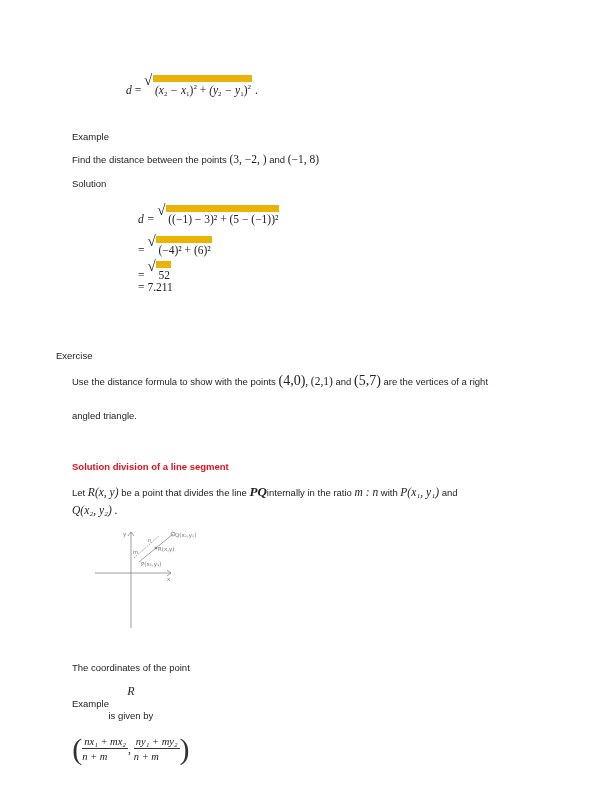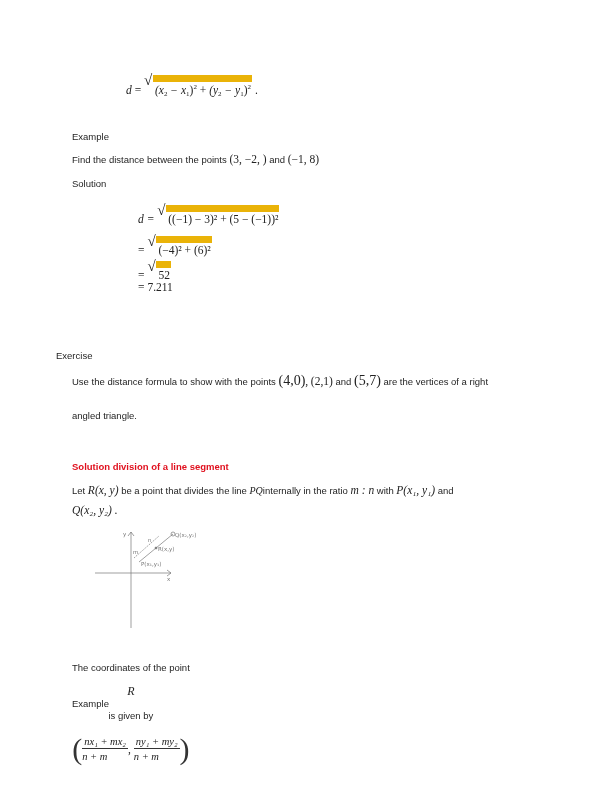--- a/index.html
+++ b/index.html
@@ -69,21 +69,21 @@
   <span class="math" style="font-size:14px;">(5,7)</span>
   <span>are the vertices of a right</span>
 </div>
 <div class="abs txt" style="left:72px; top:402px;margin-top:8px;">angled triangle.</div>
 
 <div class="abs txt red" style="left:72px; top:461px;">Solution division of a line segment</div>
 <div class="abs txt" style="left:72px; top:484px;">
   <span>Let</span>
   <span class="math it">R(x, y)</span>
   <span>be a point that divides the line</span>
-  <span class="math it" style="font-size:10px;">PQ</span><span>internally in the ratio</span>
+  <span class="math it" style="font-size:13px;font-weight:bold;">PQ</span><span>internally in the ratio</span>
   <span class="math it">m : n</span>
   <span>with</span>
   <span class="math it">P(x₁, y₁)</span>
   <span>and</span>
 </div>
 <div class="abs math it" style="left:72px; top:504px;">Q(x₂, y₂) .</div>
 
 <svg class="diagram" viewBox="0 0 125 110">
   <g stroke="#777" stroke-width="0.7" fill="none">
     <line x1="56" y1="4" x2="56" y2="100"></line>

